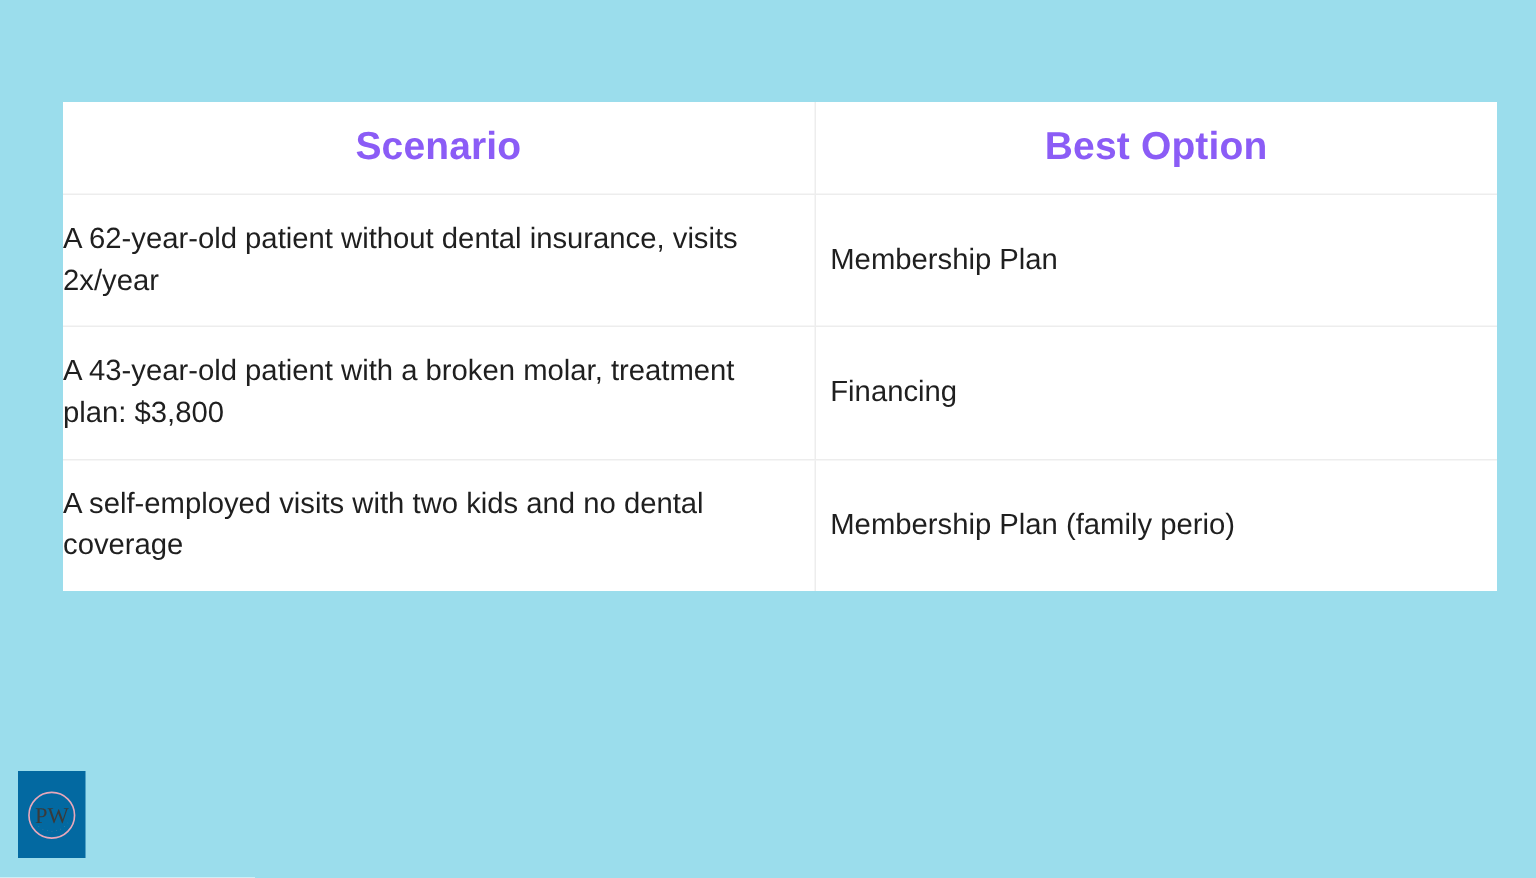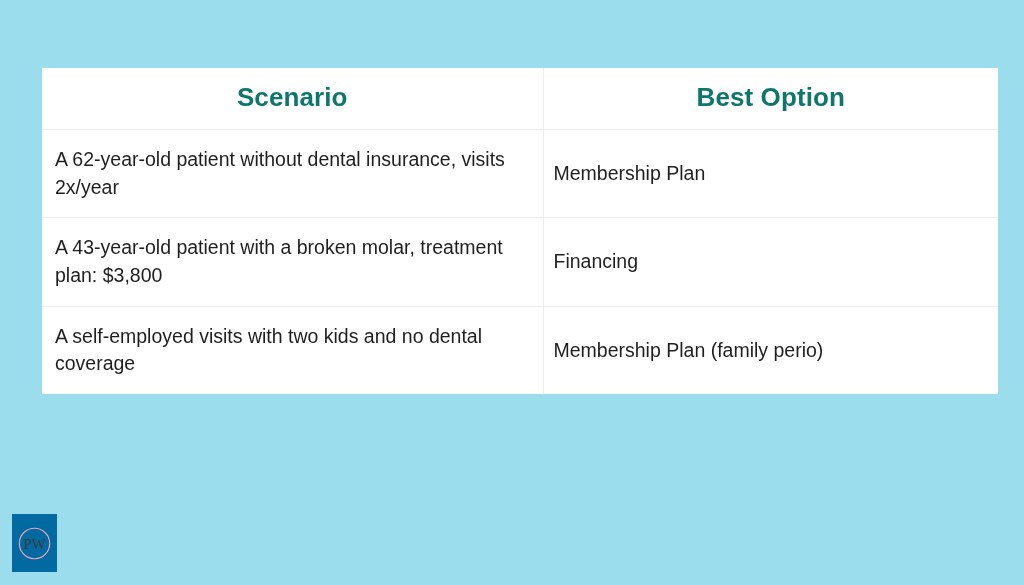--- a/index.html
+++ b/index.html
@@ -34,42 +34,42 @@
     table-layout: fixed;
     background: #ffffff;
   }
   table.comparison col.col-scenario { width: 501px; }
   table.comparison col.col-option   { width: 455px; }
 
   table.comparison thead th {
     text-align: center;
     font-size: 26px;
     font-weight: bold;
-    color: #0f766e;
+    color: #8b5cf6;
     padding: 14px 10px 16px 10px;
     border-bottom: 1px solid #ededed;
     background: #ffffff;
     letter-spacing: 0.1px;
   }
   table.comparison thead th.th-scenario {
     border-right: 1px solid #ededed;
   }
 
   table.comparison tbody td {
     font-size: 19.5px;
     line-height: 1.42;
     color: #1f1f1f;
     padding: 16px 14px 16px 10px;
     vertical-align: middle;
     border-bottom: 1px solid #ededed;
     background: #ffffff;
   }
   table.comparison tbody td.cell-scenario {
     border-right: 1px solid #ededed;
-    padding-left: 13px;
+    padding-left: 0;
   }
   table.comparison tbody td.cell-option {
   }
   table.comparison tbody tr:last-child td {
     border-bottom: none;
   }
 
   
   .logo-badge {
     position: absolute;

